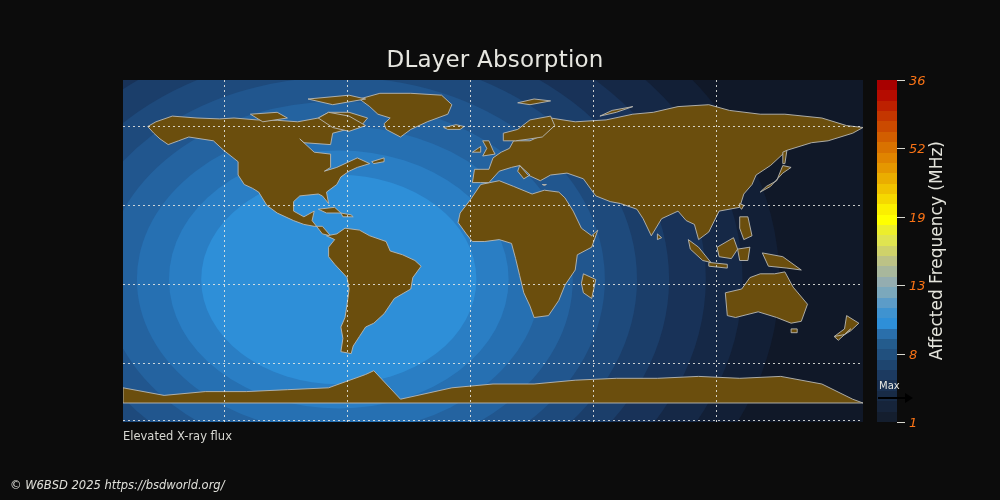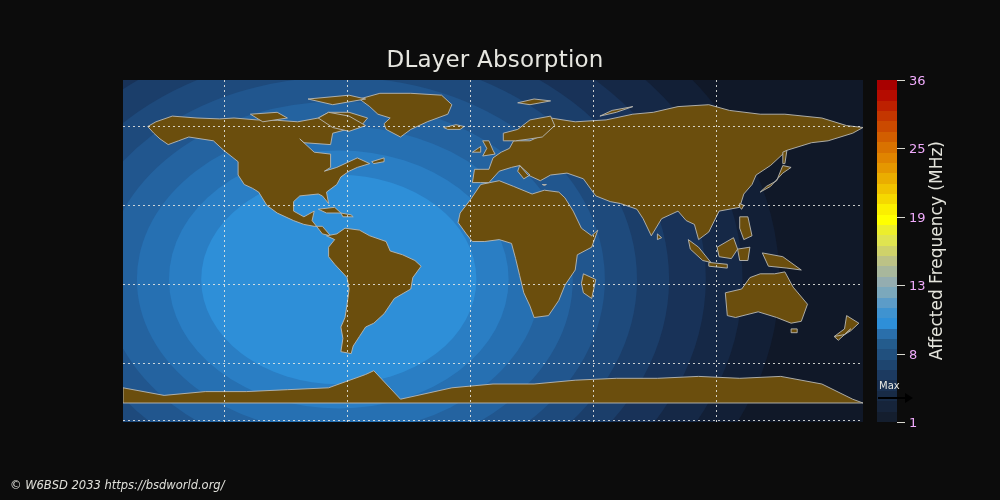--- a/index.html
+++ b/index.html
@@ -33,21 +33,21 @@
     background-size:5px 1px;opacity:.85;}
 
   
   #cbar{
     position:absolute;left:877px;top:80px;width:20px;height:342px;
     overflow:hidden;border:0;
   }
   .cb-seg{width:100%;}
   #cb-ticks{position:absolute;left:897px;top:80px;width:60px;height:342px;}
   .cb-tick{position:absolute;left:0;width:8px;height:1px;background:#d8d8d0;}
-  .cb-lab{position:absolute;left:12px;font-size:13px;color:#f0abfc;transform:translateY(-50%);}
+  .cb-lab{position:absolute;left:12px;font-size:13px;color:#f97316;transform:translateY(-50%);font-style:italic;}
   #cb-axis-label{
     position:absolute;left:916px;top:80px;height:342px;width:40px;
     display:flex;align-items:center;justify-content:center;
   }
   #cb-axis-label span{
     writing-mode:vertical-rl;transform:rotate(180deg);
     font-size:17px;color:#e4e4dc;white-space:nowrap;
   }
   
   #max-marker{position:absolute;left:877px;top:330px;width:40px;height:26px;margin-top:40px;}
@@ -175,38 +175,39 @@
       <div class="cb-seg" style="height: 10.3636px; background: rgb(28, 58, 96);"></div>
       <div class="cb-seg" style="height: 10.3636px; background: rgb(26, 49, 82);"></div>
       <div class="cb-seg" style="height: 10.3636px; background: rgb(24, 43, 70);"></div>
       <div class="cb-seg" style="height: 10.3636px; background: rgb(22, 36, 58);"></div>
       <div class="cb-seg" style="height: 10.3636px; background: rgb(20, 30, 46);"></div>
     </div>
   <div id="cb-ticks">
       <div class="cb-tick" style="top: 0px;"></div>
       <div class="cb-lab" style="top: 0px;">36</div>
       <div class="cb-tick" style="top: 68.4px;"></div>
-      <div class="cb-lab" style="top: 68.4px;">25</div>
+      <div class="cb-lab" style="top: 68.4px;">52</div>
       <div class="cb-tick" style="top: 136.8px;"></div>
       <div class="cb-lab" style="top: 136.8px;">19</div>
       <div class="cb-tick" style="top: 205.2px;"></div>
       <div class="cb-lab" style="top: 205.2px;">13</div>
       <div class="cb-tick" style="top: 273.6px;"></div>
       <div class="cb-lab" style="top: 273.6px;">8</div>
       <div class="cb-tick" style="top: 342px;"></div>
       <div class="cb-lab" style="top: 342px;">1</div>
     </div>
   <div id="cb-axis-label">
     <span>Affected Frequency (MHz)</span>
   </div>
 
   <div id="max-marker" style="top: 340.714px;">
     <div class="mx-txt">Max</div>
     <div class="mx-line"></div>
     <div class="mx-head"></div>
   </div>
 
   <div id="status">
-  </div>
-
-  <div id="copyright">© W6BSD 2033 https://bsdworld.org/</div>
+    <div>Elevated X-ray flux</div>
+  </div>
+
+  <div id="copyright">© W6BSD 2025 https://bsdworld.org/</div>
 
 </div>
 
 </body></html>

